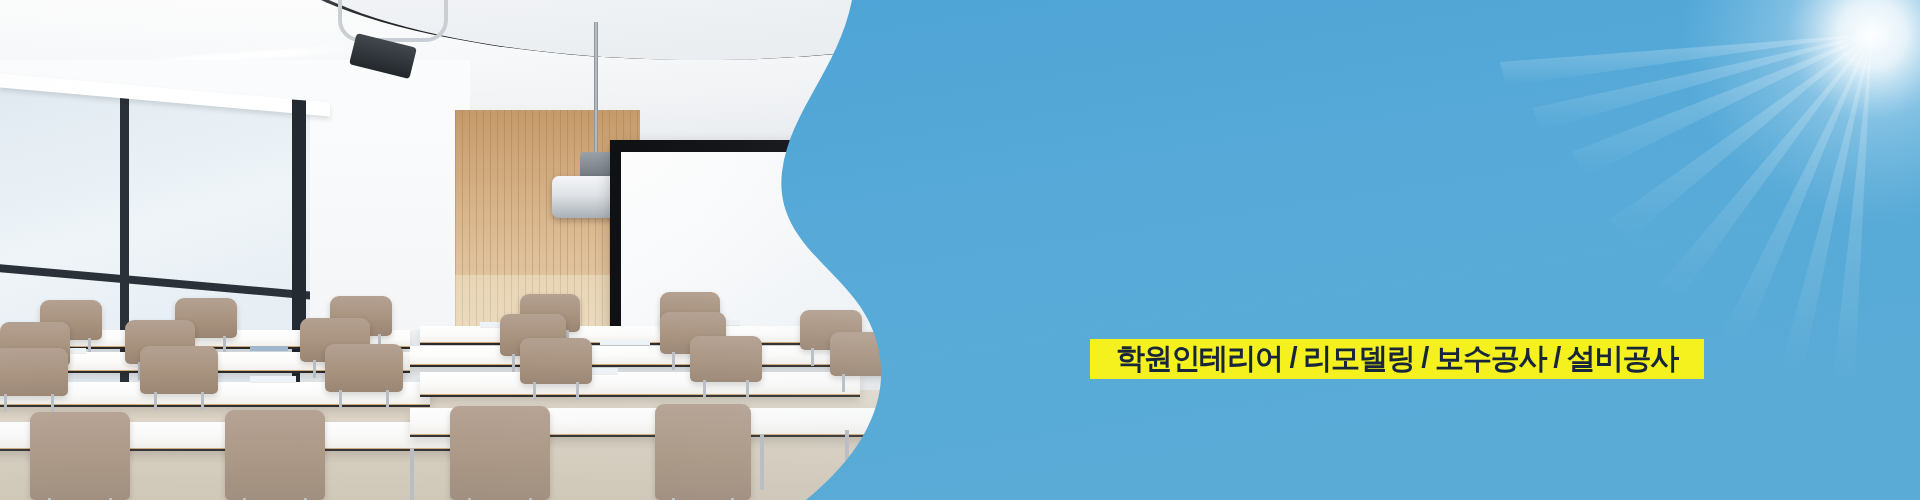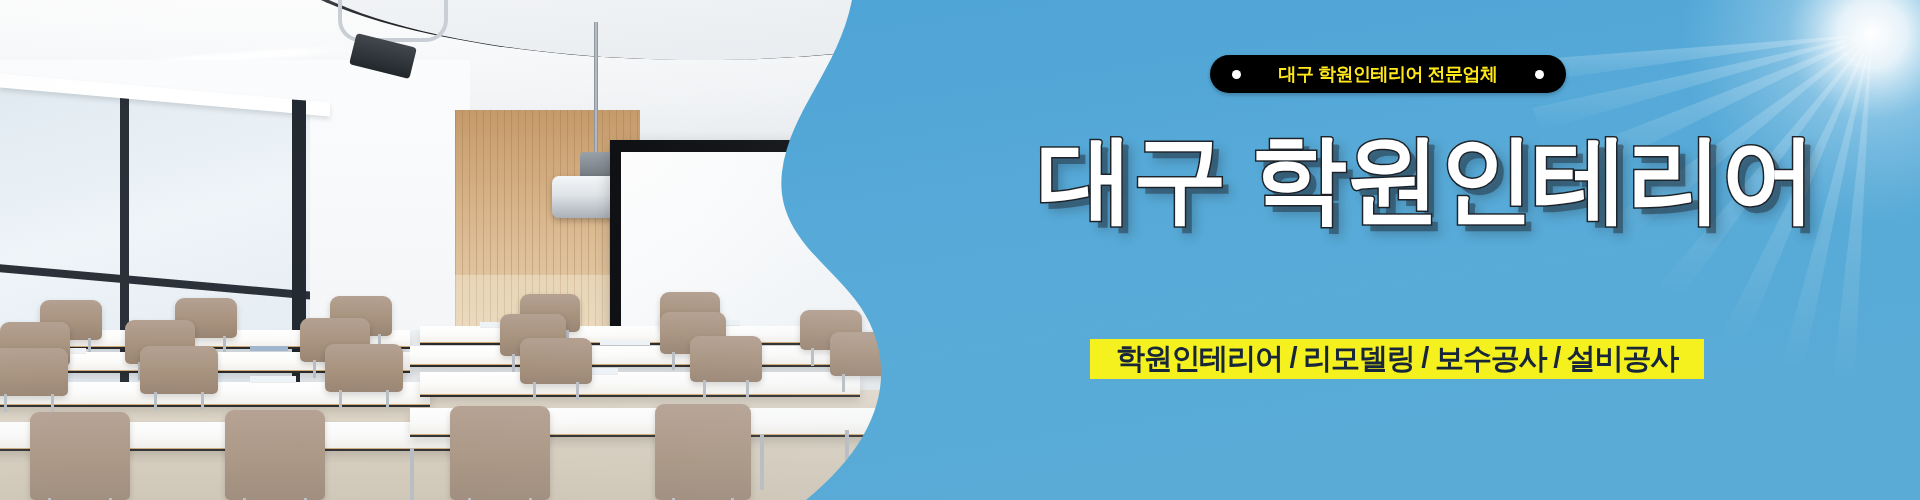--- a/index.html
+++ b/index.html
@@ -372,27 +372,21 @@
             <polygon points="0,0 -40,352 -18,354" fill="url(#rayGrad)"></polygon>
           </g>
           <ellipse cx="0" cy="0" rx="190" ry="190" fill="url(#sunGlow)"></ellipse>
         </g>
       </g>
     </svg>
   </div>
 
   <div id="content">
 
-    <div id="badge">
-      <span class="badge-dot"></span>
-      <span id="badge-text">대구 학원인테리어 전문업체</span>
-      <span class="badge-dot"></span>
-    </div>
-
-    <div id="headline">대구 학원인테리어</div>
+
 
     <div id="yellowbar">
       <span id="yellowbar-text">학원인테리어 / 리모델링 / 보수공사 / 설비공사</span>
     </div>
 
 
   </div>
 </div>
 
 </body></html>

